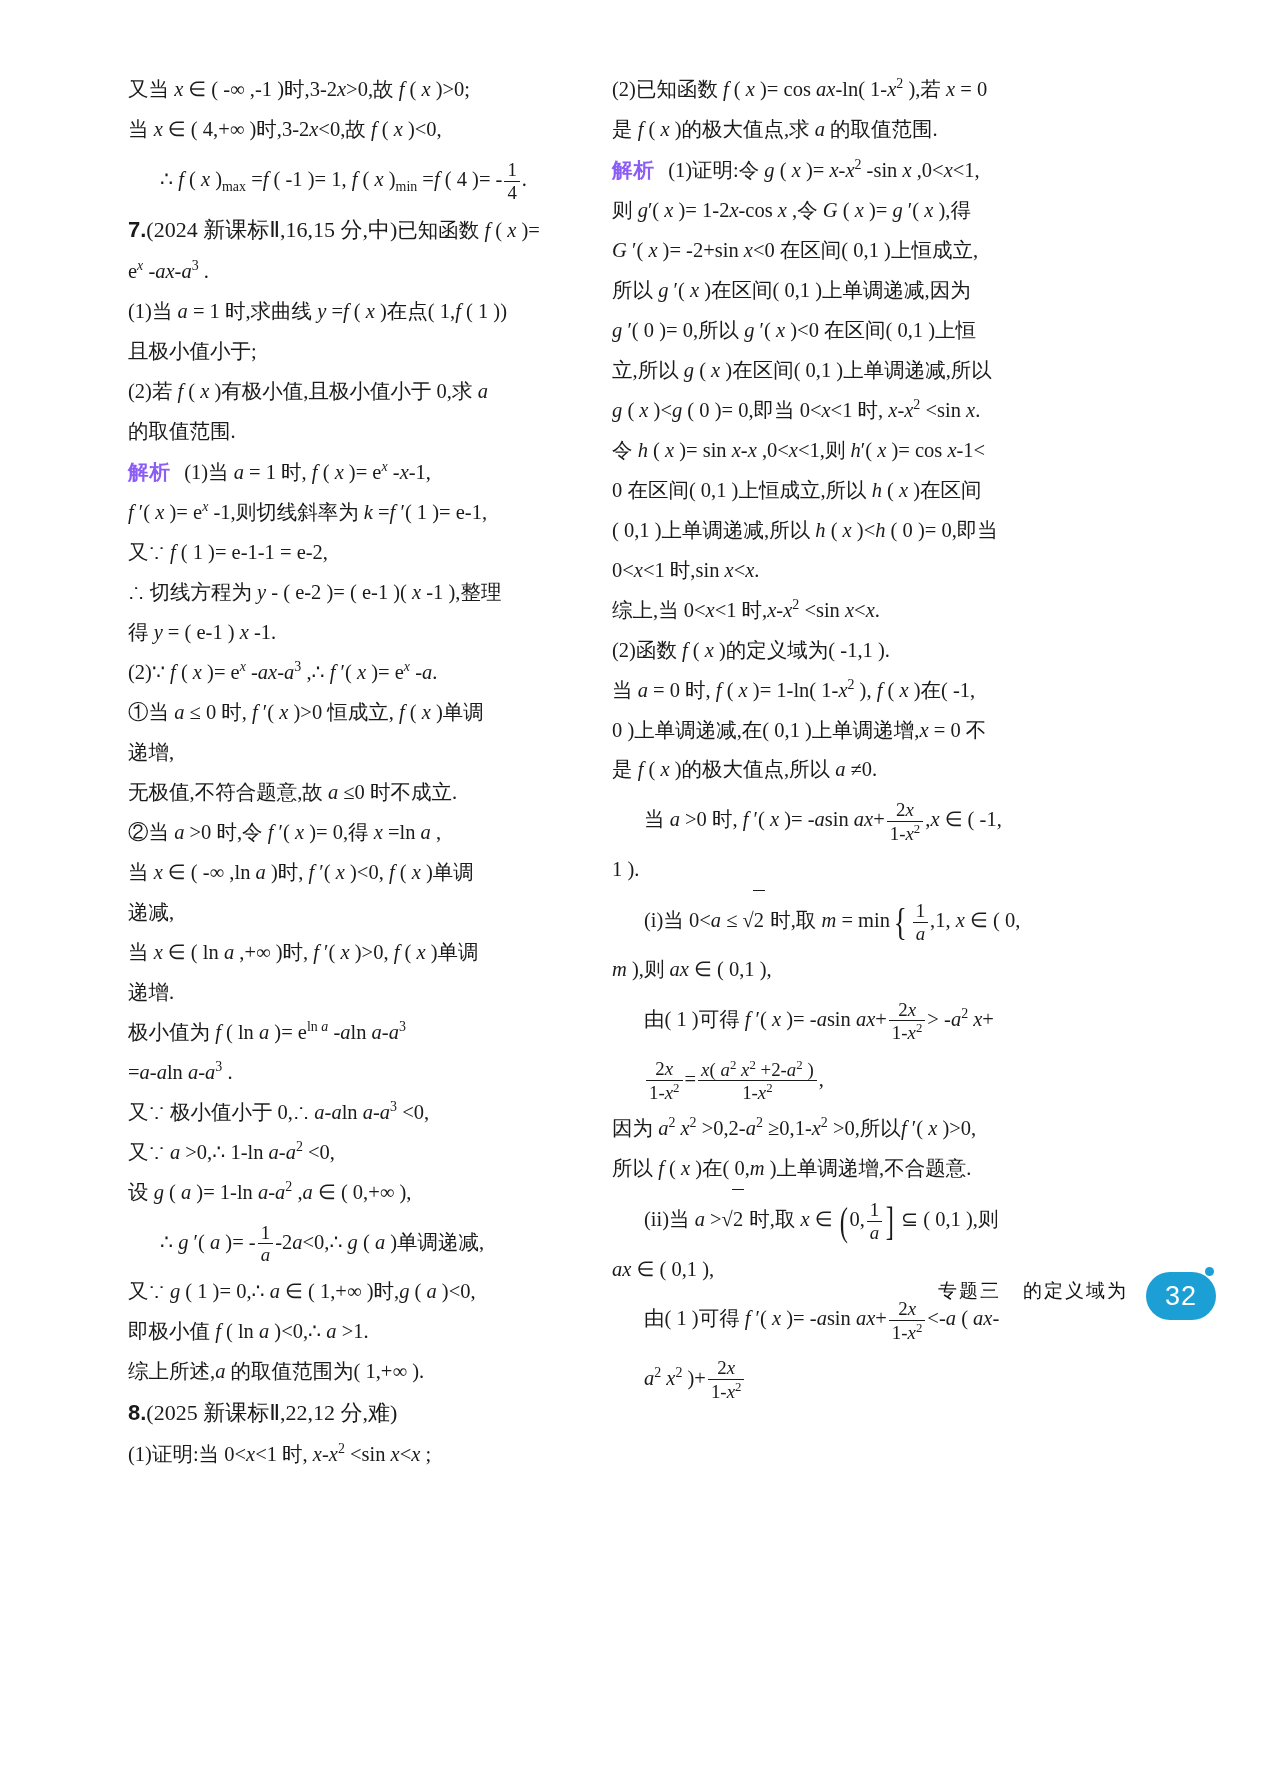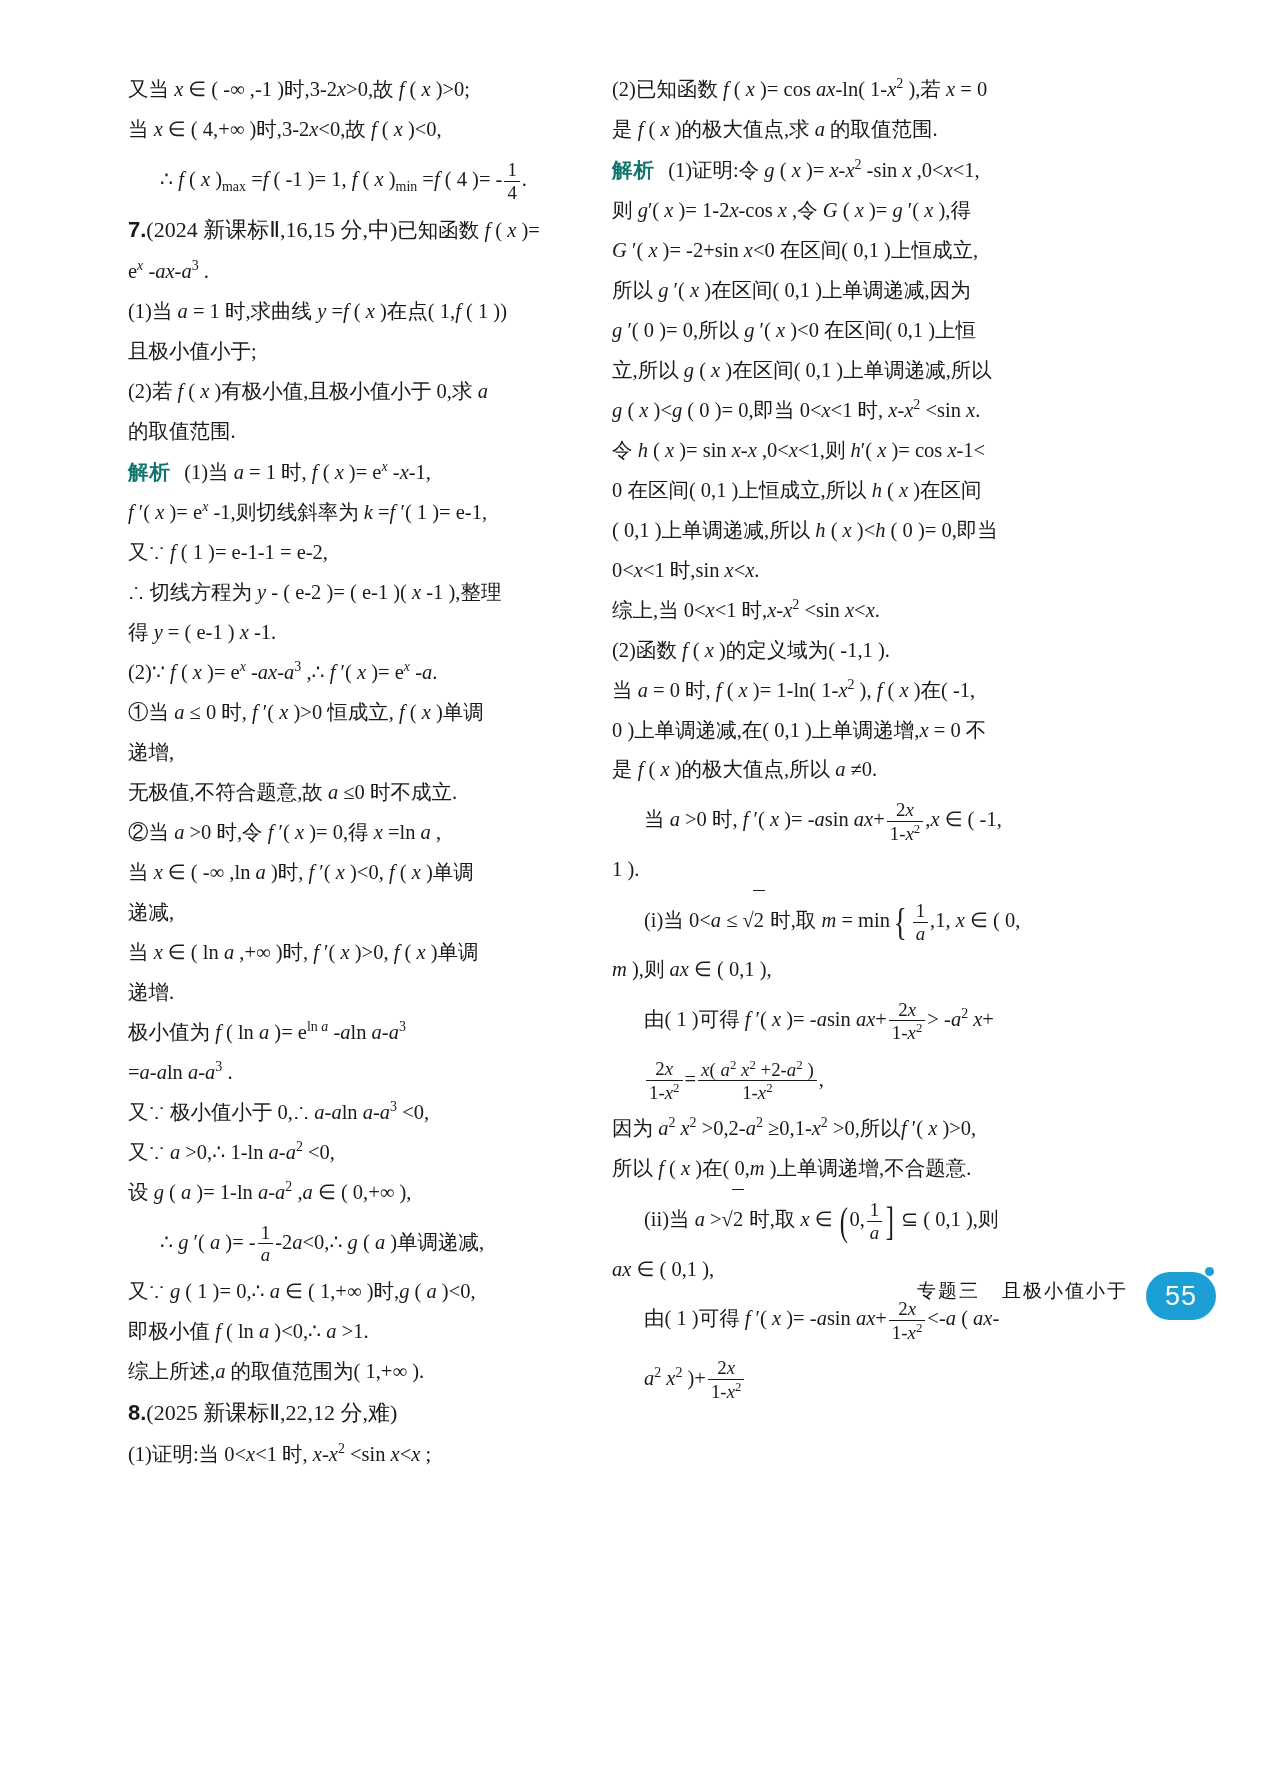--- a/index.html
+++ b/index.html
@@ -26,21 +26,21 @@
   .col-right{left:612px;}
   .line{
     margin:0;
     padding:0;
     white-space:normal;
   }
   .p{margin:0 0 0 0;}
   i.v{font-family:"Liberation Serif",serif;font-style:italic;}
   .jiexi{
     display:inline-block;
-    color:#0f766e;
+    color:#8b5cf6;
     font-family:"Liberation Sans", sans-serif;
     font-weight:bold;
     letter-spacing:1px;
     margin-right:8px;
   }
   .qnum{
     font-family:"Liberation Sans", sans-serif;
     font-weight:bold;
     font-size:22px;
   }
@@ -316,19 +316,19 @@
       由( 1 )可得 <i class="v">f</i> ′( <i class="v">x</i> )= -<i class="v">a</i>sin <i class="v">ax</i>+<span class="frac"><span class="n">2<i class="v">x</i></span><span class="d">1-<i class="v">x</i><sup>2</sup></span></span>&lt;-<i class="v">a</i> ( <i class="v">ax</i>-
     </div>
     <div class="p line tall">
       <i class="v">a</i><sup>2</sup> <i class="v">x</i><sup>2</sup> )+<span class="frac"><span class="n">2<i class="v">x</i></span><span class="d">1-<i class="v">x</i><sup>2</sup></span></span>
     </div>
 
   </div>
 
   <div class="footer">
     <div class="footer-text">
-      <span>专题三</span><span class="sep"></span><span>且极小值小于</span>
+      <span>专题三</span><span class="sep"></span><span>的定义域为</span>
     </div>
     <div class="pagedot"></div>
-    <div class="pagebadge">55</div>
+    <div class="pagebadge">32</div>
   </div>
 
 </div>
 
 </body></html>

